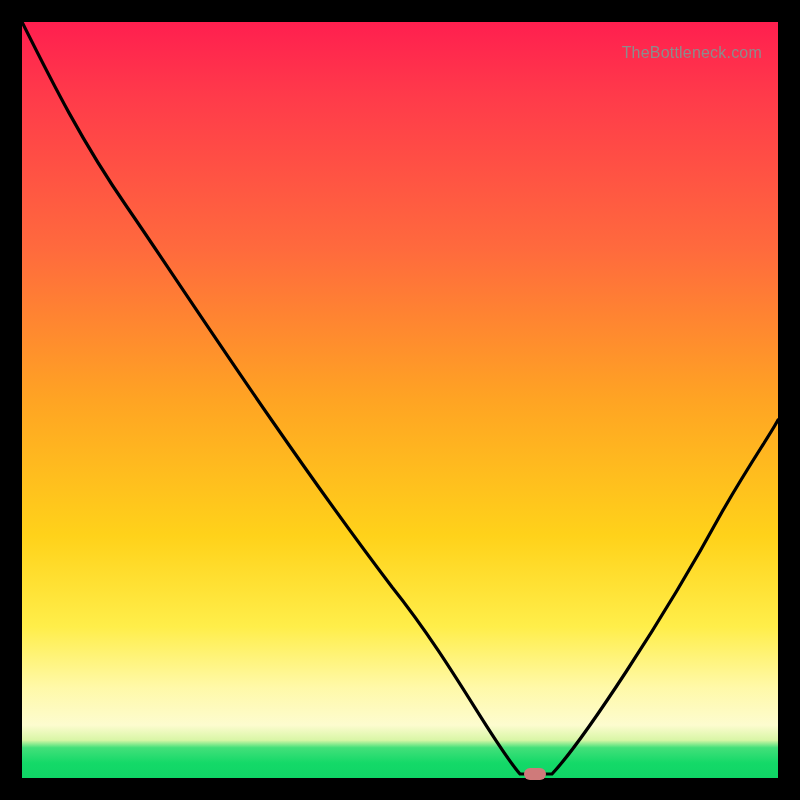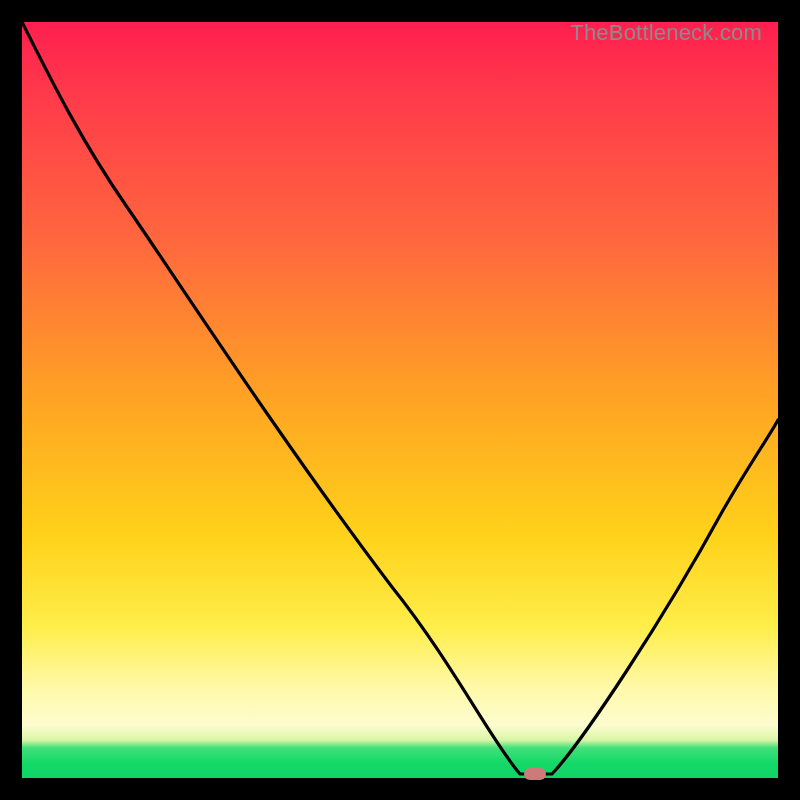--- a/index.html
+++ b/index.html
@@ -52,24 +52,25 @@
   .marker {
     position: absolute;
     width: 22px;
     height: 12px;
     border-radius: 6px;
     background: #cf7a7a;
   }
   .watermark {
     position: absolute;
     color: #8c8c8c;
-    font-size: 22px;
+    font-size: 16px;
     font-weight: 500;
     letter-spacing: 0.2px;
     user-select: none;
+    margin-top: 24px;
   }
 </style>
 </head>
 <body>
 
 <div class="frame">
   <div class="plot">
 
     <svg class="curve" viewBox="0 0 756 756" preserveAspectRatio="none">
 

